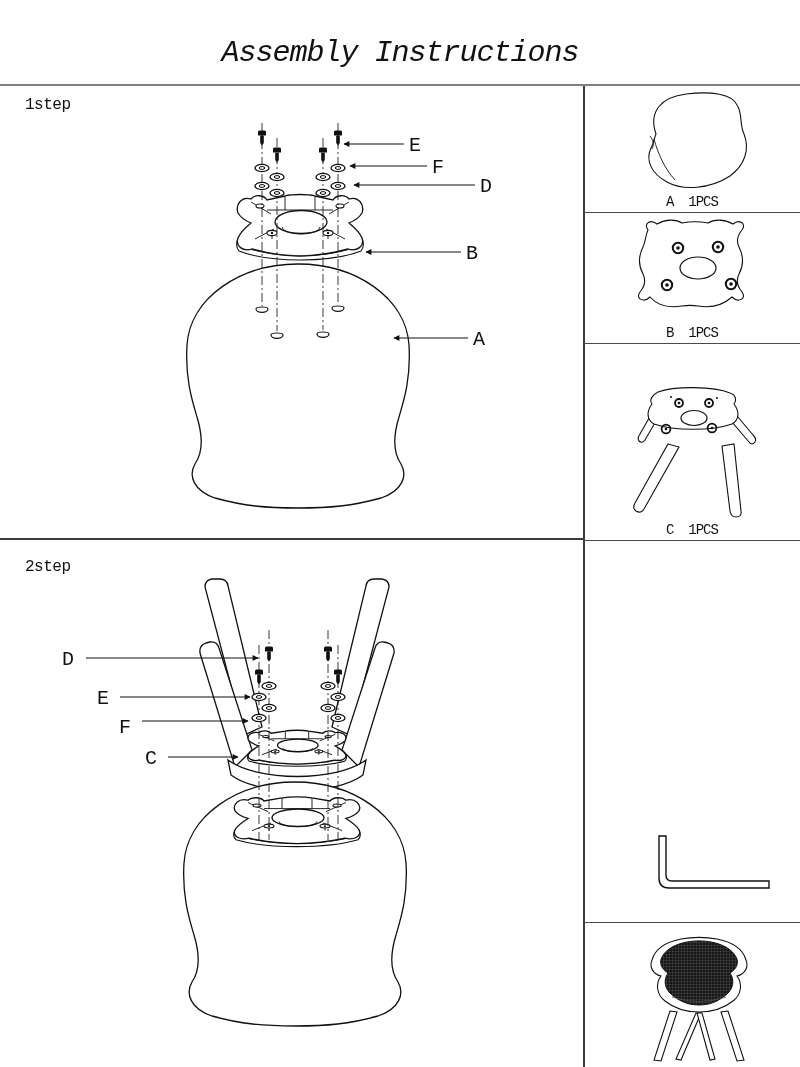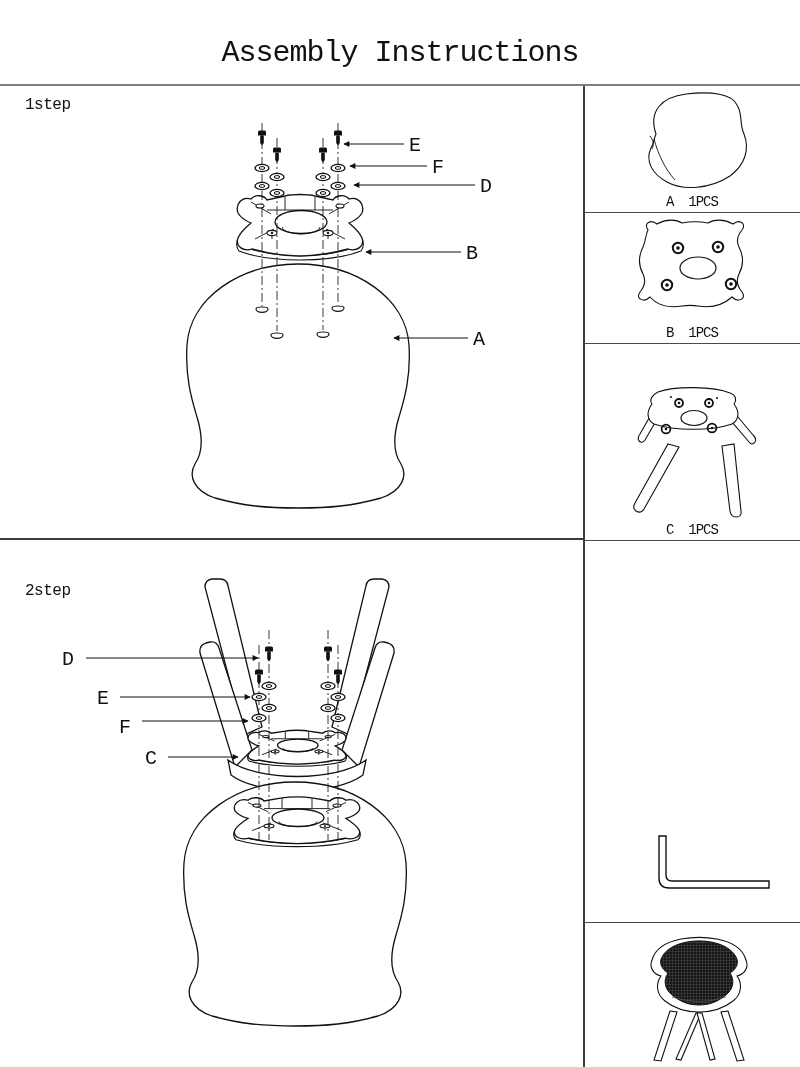--- a/index.html
+++ b/index.html
@@ -1,19 +1,19 @@
 <!DOCTYPE html>
 <html><head>
 <meta charset="utf-8">
 <style>
   html,body{margin:0;padding:0;background:#fff;}
   .page{position:relative;width:800px;height:1067px;background:#fff;overflow:hidden;
         font-family:"Liberation Mono","DejaVu Sans Mono",monospace;color:#111;}
   .abs{position:absolute;}
-  .title{top:36px;left:0;width:800px;text-align:center;font-size:30px;letter-spacing:-1px;white-space:pre;}
+  .title{top:36px;left:0;width:800px;text-align:center;font-size:30px;letter-spacing:-1px;white-space:pre;font-style:italic;}
   .title-rule{top:84px;left:0;width:800px;height:2px;background:#7f7f7f;}
   .vrule{top:86px;left:583px;width:2px;height:981px;background:#3c3c3c;}
   .step-divider{top:538px;left:0;width:583px;height:2px;background:#3c3c3c;}
   .step-label{font-size:16px;letter-spacing:-0.5px;white-space:pre;}
   .sb-cell{position:absolute;left:584px;width:216px;border-bottom:1.5px solid #4a4a4a;box-sizing:border-box;}
   .sb-cell svg{position:absolute;left:0;top:0;}
   .part-label{position:absolute;bottom:2px;left:0;width:100%;text-align:center;
               font-size:14px;letter-spacing:-1px;white-space:pre;}
   svg text{font-family:"Liberation Mono","DejaVu Sans Mono",monospace;fill:#111;}
   .callout{font-size:20px;}
@@ -27,21 +27,21 @@
 <body>
 
 <div class="page">
 
   <div class="abs title">Assembly Instructions</div>
   <div class="abs title-rule"></div>
   <div class="abs vrule"></div>
   <div class="abs step-divider"></div>
 
   <div class="abs step-label" style="top:96px;left:25px;">1step</div>
-  <div class="abs step-label" style="top:558px;left:25px;margin-top:24px;">2step</div>
+  <div class="abs step-label" style="top:558px;left:25px;">2step</div>
 
   <svg class="abs" style="top:85px;left:0;" width="583" height="453" viewBox="0 0 583 453">
     <defs>
       <marker id="ar1" viewBox="0 0 10 10" refX="9" refY="5" markerWidth="9" markerHeight="6" orient="auto">
         <path d="M0,0 L10,5 L0,10 Z" fill="#111"></path>
       </marker>
       <g id="scrA">
         <path d="M -4,0 Q -4,-1.6 -2.5,-1.6 L 2.5,-1.6 Q 4,-1.6 4,0 L 4,3.6 L -4,3.6 Z" fill="#111"></path>
         <rect x="-1.8" y="3.6" width="3.6" height="7.4" fill="#111"></rect>
         <path d="M -1.8,11 L 1.8,11 L 0,13.5 Z" fill="#111"></path>

